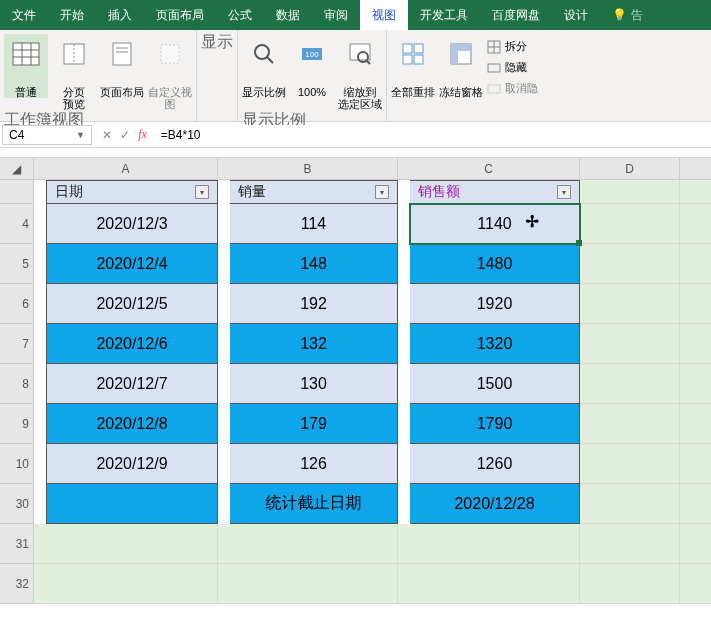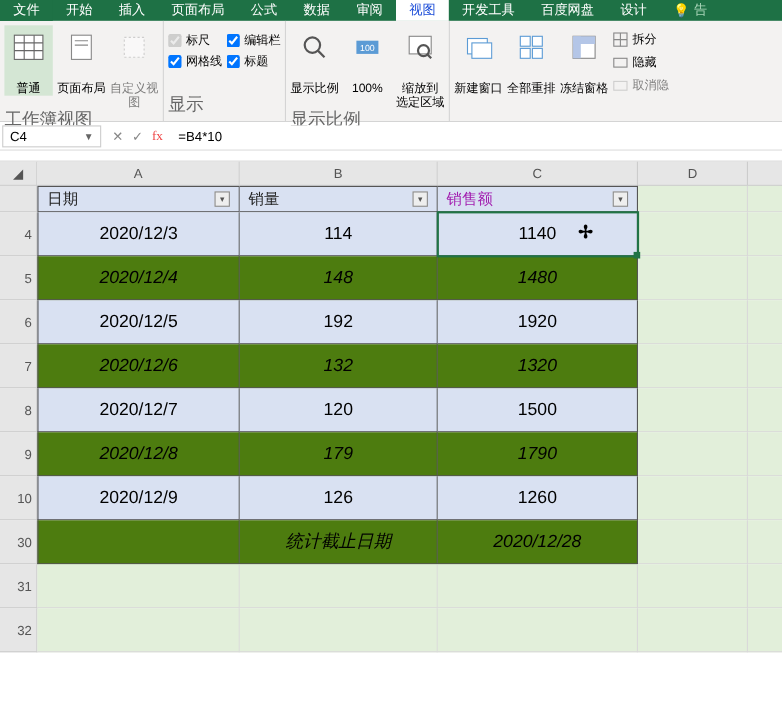--- a/index.html
+++ b/index.html
@@ -1,19 +1,19 @@
 <!DOCTYPE html>
 <html><head>
 <meta charset="utf-8">
 <style>
 * { margin: 0; padding: 0; box-sizing: border-box; font-family: "Microsoft YaHei", Arial, sans-serif; }
 body { background: #fff; font-size: 12px; overflow: hidden; width: 711px; height: 644px; }
 
 
-.tabs { display: flex; background: #1e7145; height: 19px; align-items: stretch; color: #fff; }
+.tabs { display: flex; background: #1e7145; height: 30px; align-items: stretch; color: #fff; }
 .tab { padding: 4px 12px; font-size: 12px; cursor: pointer; display: flex; align-items: center; }
 .tab.file { background: #1e7145; }
 .tab.active { background: #fff; color: #1d4ed8; }
 .tab.tell { color: #a8d4b7; }
 .bulb { margin-right: 4px; }
 
 
 .ribbon { display: flex; background: #f3f2f1; height: 92px; border-bottom: 1px solid #d4d4d4; }
 .group { border-right: 1px solid #d4d4d4; display: flex; flex-direction: column; padding: 2px 4px; }
 .group-body { flex: 1; display: flex; align-items: flex-start; gap: 4px; padding-top: 2px; }
@@ -24,36 +24,36 @@
 .chk-col { display: flex; flex-direction: column; gap: 4px; padding-top: 6px; }
 .chk { display: flex; align-items: center; gap: 4px; font-size: 11px; }
 .chk input { width: 12px; height: 12px; }
 .small-row { display: flex; align-items: center; gap: 4px; font-size: 11px; padding: 1px 0; }
 
 
 .namebox-row { display: flex; align-items: center; height: 26px; border-bottom: 1px solid #d4d4d4; background: #fff; }
 .namebox { width: 90px; border: 1px solid #ccc; margin: 2px; height: 20px; display: flex; align-items: center; padding: 0 6px; background: #fff; font-size: 12px; }
 .namebox .dd { margin-left: auto; color: #666; font-size: 9px; }
 .fx-controls { display: flex; align-items: center; gap: 8px; padding: 0 8px; color: #888; }
-.fx-label { font-family: "Times New Roman", serif; color: #ef4444; }
+.fx-label { font-style: italic; font-family: "Times New Roman", serif; color: #ef4444; }
 .formula-input { flex: 1; padding: 0 6px; font-size: 12px; border: none; height: 20px; }
 
 
 .grid { display: grid; grid-template-columns: 34px 184px 180px 182px 100px 40px; }
 .corner, .colhdr, .rowhdr { background: #e6e6e6; border-right: 1px solid #ccc; border-bottom: 1px solid #ccc; display: flex; align-items: center; justify-content: center; color: #555; font-size: 12px; }
 .corner { height: 22px; }
 .colhdr { height: 22px; }
 .rowhdr { justify-content: flex-end; padding-right: 4px; }
 .cell { border-right: 1px solid #d9d9d9; border-bottom: 1px solid #d9d9d9; display: flex; align-items: center; font-size: 16px; padding: 0 8px; background: #fff; }
 .cell.hdr { background: #d9e1f2; }
 .cell.blue { background: #d9e1f2; }
-.cell.green { background: #4d7c0f; font-style: italic; }
+.cell.green { background: #0ea5e9; }
 .cell.plain { background: #e2efda; }
 .cell.center { justify-content: center; }
-.cell.tblborder { border-right: 1px solid #555; border-bottom: 1px solid #555; }
+.cell.tblborder { border-right: 1px solid #555; border-bottom: 1px solid #555; margin-left: 12px; }
 .cell.tbltop { border-top: 1px solid #555; }
 .cell.tblleft { border-left: 1px solid #555; }
 .hrow .cell { height: 24px; font-size: 14px; }
 .drow .cell { height: 40px; }
 .filter { margin-left: auto; width: 14px; height: 14px; border: 1px solid #8a8a8a; display: flex; align-items: center; justify-content: center; font-size: 8px; color: #555; background: #eee; }
 .sel { outline: 2px solid #217346; outline-offset: -1px; position: relative; }
 .sel::after { content: ""; position: absolute; right: -3px; bottom: -3px; width: 6px; height: 6px; background: #217346; }
 .hdr-label { font-size: 14px; color: #222; }
 .hdr-label.selcol { color: #a21caf; }
 .cursor { position: absolute; font-weight: bold; pointer-events: none; }
@@ -89,20 +89,30 @@
               <line x1="1" y1="8" x2="27" y2="8" stroke="#666"></line>
               <line x1="1" y1="15" x2="27" y2="15" stroke="#666"></line>
               <line x1="10" y1="1" x2="10" y2="23" stroke="#666"></line>
               <line x1="19" y1="1" x2="19" y2="23" stroke="#666"></line>
             </svg>
           </div>
         <span>普通</span>
       </div>
       <div class="big-btn">
         <div class="icon-box">
+            <svg width="24" height="24">
+              <rect x="2" y="2" width="20" height="20" fill="#fff" stroke="#888"></rect>
+              <line x1="12" y1="2" x2="12" y2="22" stroke="#5b9bd5" stroke-dasharray="2 2"></line>
+            </svg>
+          </div>
+        <span style="white-space:pre;">分页
+预览</span>
+      </div>
+      <div class="big-btn">
+        <div class="icon-box">
             <svg width="22" height="26">
               <rect x="2" y="2" width="18" height="22" fill="#fff" stroke="#888"></rect>
               <line x1="5" y1="7" x2="17" y2="7" stroke="#888"></line>
               <line x1="5" y1="11" x2="17" y2="11" stroke="#888"></line>
             </svg>
           </div>
         <span>页面布局</span>
       </div>
       <div class="big-btn" style="opacity:.5;">
         <div class="icon-box">
@@ -110,42 +120,20 @@
               <rect x="3" y="3" width="18" height="18" fill="#fff" stroke="#aaa" stroke-dasharray="2 2"></rect>
             </svg>
           </div>
         <span>自定义视图</span>
       </div>
     </div>
     <div class="group-label">工作簿视图</div>
   </div>
 
   <div class="group">
-    <div class="group-body">
-      <div class="chk-col">
-        <label class="chk">
-            <input type="checkbox" disabled="" checked="" style="">
-            <span>标尺</span>
-          </label>
-        <label class="chk">
-            <input type="checkbox" checked="" style="">
-            <span>网格线</span>
-          </label>
-      </div>
-      <div class="chk-col">
-        <label class="chk">
-            <input type="checkbox" checked="" style="">
-            <span>编辑栏</span>
-          </label>
-        <label class="chk">
-            <input type="checkbox" checked="" style="">
-            <span>标题</span>
-          </label>
-      </div>
-    </div>
     <div class="group-label">显示</div>
   </div>
 
   <div class="group">
     <div class="group-body">
       <div class="big-btn">
         <div class="icon-box">
             <svg width="26" height="26">
               <circle cx="11" cy="11" r="7" fill="none" stroke="#555" stroke-width="2"></circle>
               <line x1="16" y1="16" x2="22" y2="22" stroke="#555" stroke-width="2"></line>
@@ -172,29 +160,20 @@
           </div>
         <span style="white-space:pre;">缩放到
 选定区域</span>
       </div>
     </div>
     <div class="group-label">显示比例</div>
   </div>
 
   <div class="group" style="border-right:none;">
     <div class="group-body">
-      <div class="big-btn">
-        <div class="icon-box">
-            <svg width="26" height="26">
-              <rect x="3" y="5" width="18" height="14" fill="#fff" stroke="#5b9bd5"></rect>
-              <rect x="7" y="9" width="18" height="14" fill="#fff" stroke="#5b9bd5"></rect>
-            </svg>
-          </div>
-        <span>新建窗口</span>
-      </div>
       <div class="big-btn">
         <div class="icon-box">
             <svg width="26" height="26">
               <rect x="3" y="3" width="9" height="9" fill="#fff" stroke="#5b9bd5"></rect>
               <rect x="14" y="3" width="9" height="9" fill="#fff" stroke="#5b9bd5"></rect>
               <rect x="3" y="14" width="9" height="9" fill="#fff" stroke="#5b9bd5"></rect>
               <rect x="14" y="14" width="9" height="9" fill="#fff" stroke="#5b9bd5"></rect>
             </svg>
           </div>
         <span>全部重排</span>
@@ -265,19 +244,19 @@
         <span class="hdr-label">销量</span>
         <span class="filter">▾</span>
       </div><div class="cell hdr tblborder tbltop">
         <span class="hdr-label selcol">销售额</span>
         <span class="filter">▾</span>
       </div><div class="cell plain"></div><div class="cell plain"></div></div>
     <div class="drow" style="display: contents;"><div class="rowhdr">4</div><div class="cell center blue tblborder tblleft">2020/12/3</div><div class="cell center blue tblborder">114</div><div class="cell center blue tblborder sel" style="position: relative;">1140<span class="cursor" style="right: 40px; top: 8px;">✢</span></div><div class="cell plain"></div><div class="cell plain"></div></div>
     <div class="drow" style="display: contents;"><div class="rowhdr">5</div><div class="cell center green tblborder tblleft">2020/12/4</div><div class="cell center green tblborder">148</div><div class="cell center green tblborder">1480</div><div class="cell plain"></div><div class="cell plain"></div></div>
     <div class="drow" style="display: contents;"><div class="rowhdr">6</div><div class="cell center blue tblborder tblleft">2020/12/5</div><div class="cell center blue tblborder">192</div><div class="cell center blue tblborder">1920</div><div class="cell plain"></div><div class="cell plain"></div></div>
     <div class="drow" style="display: contents;"><div class="rowhdr">7</div><div class="cell center green tblborder tblleft">2020/12/6</div><div class="cell center green tblborder">132</div><div class="cell center green tblborder">1320</div><div class="cell plain"></div><div class="cell plain"></div></div>
-    <div class="drow" style="display: contents;"><div class="rowhdr">8</div><div class="cell center blue tblborder tblleft">2020/12/7</div><div class="cell center blue tblborder">120</div><div class="cell center blue tblborder">1500</div><div class="cell plain"></div><div class="cell plain"></div></div>
+    <div class="drow" style="display: contents;"><div class="rowhdr">8</div><div class="cell center blue tblborder tblleft">2020/12/7</div><div class="cell center blue tblborder">130</div><div class="cell center blue tblborder">1500</div><div class="cell plain"></div><div class="cell plain"></div></div>
     <div class="drow" style="display: contents;"><div class="rowhdr">9</div><div class="cell center green tblborder tblleft">2020/12/8</div><div class="cell center green tblborder">179</div><div class="cell center green tblborder">1790</div><div class="cell plain"></div><div class="cell plain"></div></div>
     <div class="drow" style="display: contents;"><div class="rowhdr">10</div><div class="cell center blue tblborder tblleft">2020/12/9</div><div class="cell center blue tblborder">126</div><div class="cell center blue tblborder">1260</div><div class="cell plain"></div><div class="cell plain"></div></div>
     <div class="drow" style="display: contents;"><div class="rowhdr">30</div><div class="cell center green tblborder tblleft"></div><div class="cell center green tblborder">统计截止日期</div><div class="cell center green tblborder">2020/12/28</div><div class="cell plain"></div><div class="cell plain"></div></div>
     <div class="drow" style="display: contents;"><div class="rowhdr">31</div><div class="cell plain"></div><div class="cell plain"></div><div class="cell plain"></div><div class="cell plain"></div><div class="cell plain"></div></div>
     <div class="drow" style="display: contents;"><div class="rowhdr">32</div><div class="cell plain"></div><div class="cell plain"></div><div class="cell plain"></div><div class="cell plain"></div><div class="cell plain"></div></div>
   </div>
 
 </body></html>

